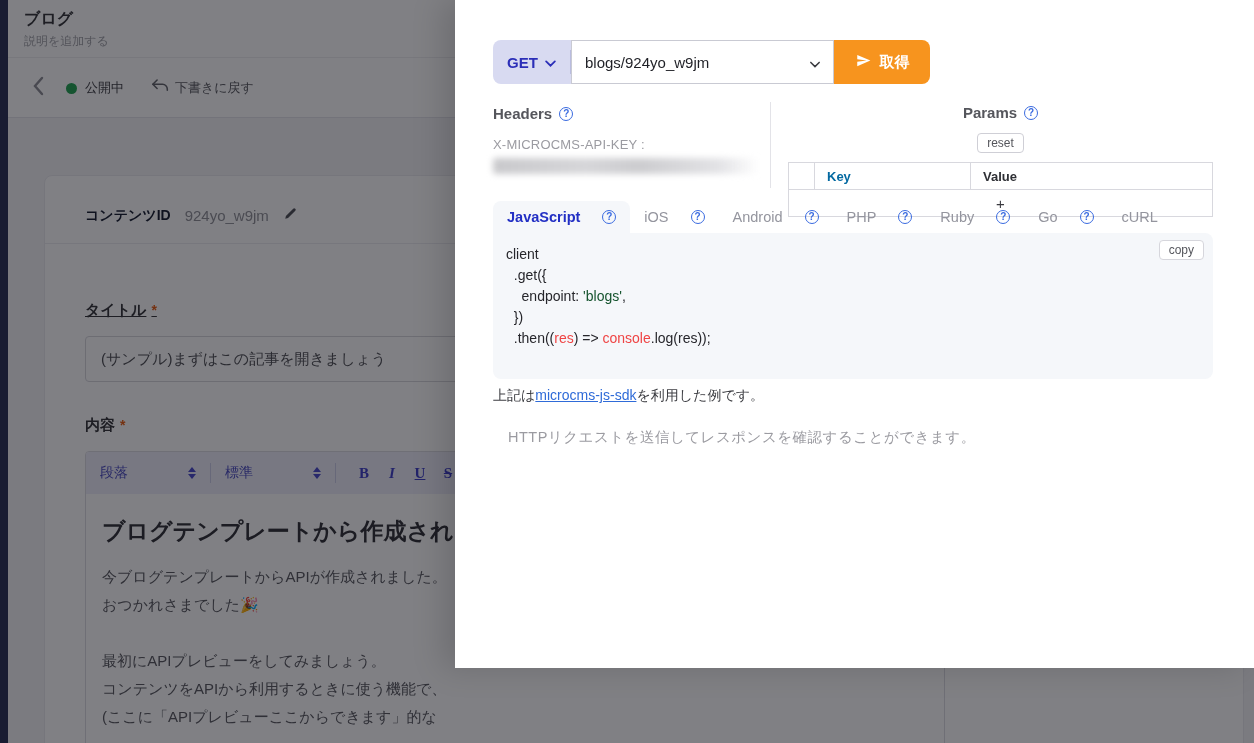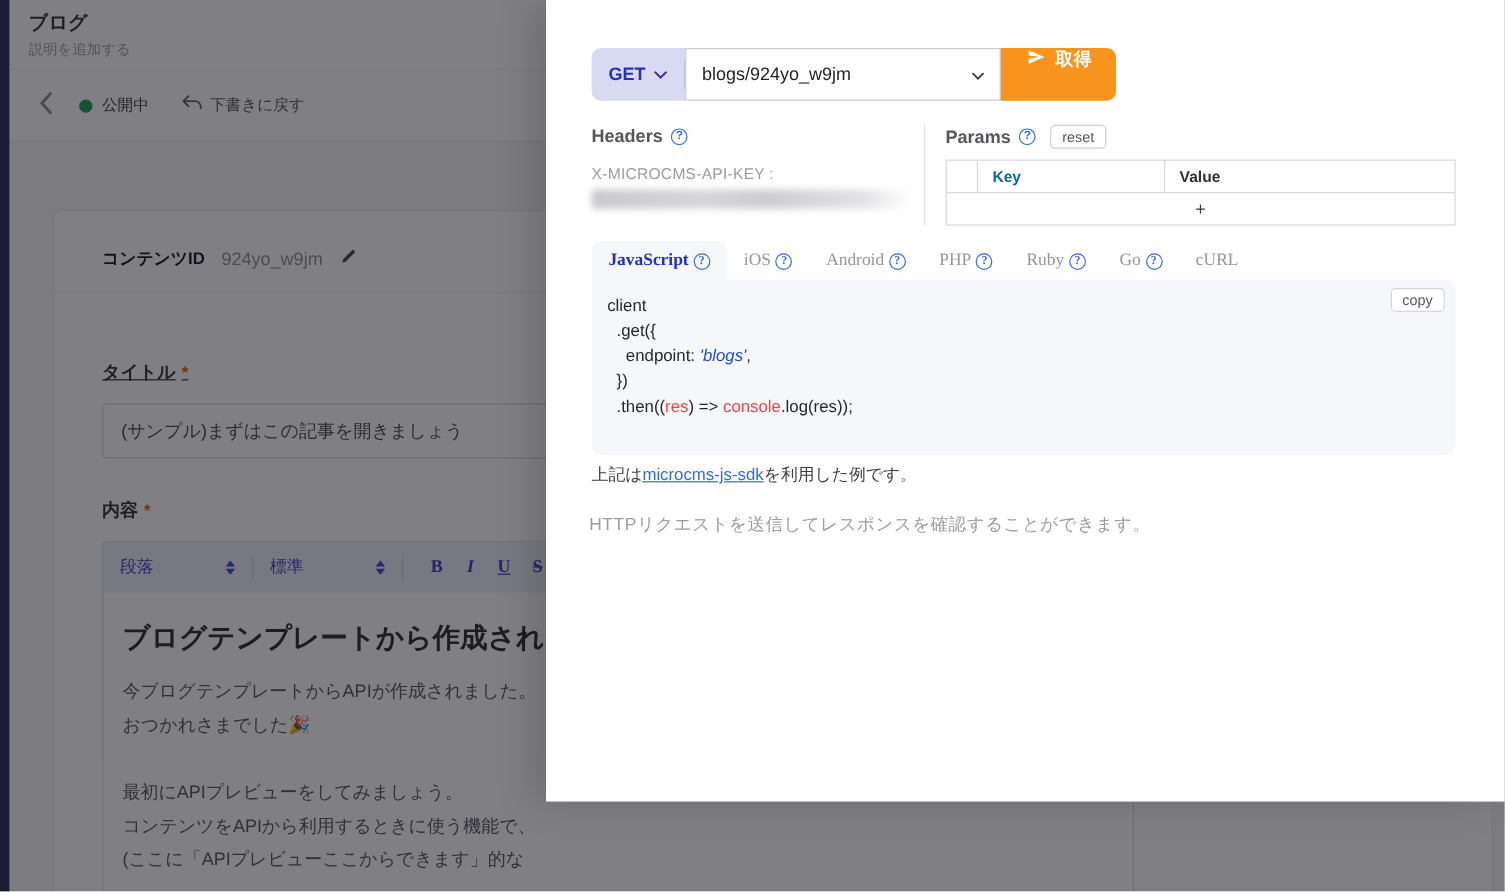--- a/index.html
+++ b/index.html
@@ -55,56 +55,56 @@
   
   .panel { position:absolute; left:455px; top:0; width:799px; height:668px; background:#fff; box-shadow:-12px 0 30px rgba(0,0,0,0.15); }
 
   .req-bar { position:absolute; left:38px; top:40px; width:723px; height:44px; display:flex; }
   .method-group { display:flex; background:#d8daf1; border-radius:8px 0 0 8px; }
   .method-select { width:77px; display:flex; align-items:center; justify-content:center; gap:7px; cursor:pointer; }
   .method-label { font-size:15px; font-weight:bold; color:#2b2eb8; }
   .method-divider { width:1px; background:#b9bcdf; margin:10px 0; }
   .base-url { width:287px; display:flex; align-items:center; background:#d8daf1; padding-left:13px; font-size:13px; color:#3c3d44; white-space:nowrap; overflow:hidden; }
   .endpoint-select { width:263px; background:#fff; border:1px solid #c9cad3; display:flex; align-items:center; justify-content:space-between; padding:0 13px; font-size:15px; color:#1f2026; cursor:pointer; }
-  .fetch-btn { width:96px; background:#f7941e; border:none; border-radius:0 8px 8px 0; display:flex; align-items:flex-start; justify-content:center; gap:8px; cursor:pointer; }
+  .fetch-btn { width:96px; background:#f7941e; border:none; border-radius:0 8px 8px 0; display:flex; align-items:center; justify-content:center; gap:8px; cursor:pointer; }
   .fetch-label { color:#fff; font-size:15px; font-weight:bold; }
 
   .sec-title { font-size:15px; font-weight:bold; color:#55565c; display:flex; align-items:center; gap:7px; }
   .headers-sec { position:absolute; left:38px; top:105px; }
   .apikey-label { margin-top:15px; font-size:13px; color:#9b9ba1; letter-spacing:.2px; }
   .apikey-masked { margin-top:6px; width:266px; height:16px; border-radius:3px;
     background:linear-gradient(90deg,#c9c9cc 0%,#d6d6d9 35%,#cccccf 55%,#e3e3e6 85%,rgba(230,230,233,0) 100%);
     filter:blur(3px); }
   .v-divider { position:absolute; left:315px; top:102px; width:1px; height:86px; background:#e3e3e8; }
 
   .params-sec { position:absolute; left:333px; top:104px; }
-  .params-head { display:flex; align-items:center; gap:12px; }
+  .params-head { display:flex; align-items:center; gap:12px;flex-direction:column; }
   .reset-btn { font-size:12px; color:#55565c; background:#fff; border:1px solid #cfcfd6; border-radius:4px; padding:2px 9px; cursor:pointer; font-family:inherit;text-align:center; }
   .params-table { margin-top:9px; width:425px; border:1px solid #d8d8de; }
   .pt-header { display:flex; height:27px; border-bottom:1px solid #d8d8de; }
   .pt-c0 { width:26px; border-right:1px solid #d8d8de; }
   .pt-key { width:156px; border-right:1px solid #d8d8de; display:flex; align-items:center; padding-left:12px; font-size:13px; font-weight:bold; color:#0369a1; }
   .pt-val { flex:1; display:flex; align-items:center; padding-left:12px; font-size:13px; font-weight:bold; color:#2f3035; }
   .pt-addrow { height:26px; display:flex; align-items:center; justify-content:center; font-size:15px; color:#3a3a40; cursor:pointer; }
 
   .tabs { position:absolute; left:38px; top:201px; display:flex; align-items:flex-end; }
-  .tab { display:flex; align-items:center; gap:4px; padding:8px 14px; font-size:14.5px; color:#94959e; cursor:pointer; border-radius:8px 8px 0 0;font-family:Liberation Serif, serif; }
+  .tab { display:flex; align-items:center; gap:22px; padding:8px 14px; font-size:14.5px; color:#94959e; cursor:pointer; border-radius:8px 8px 0 0; }
   .tab.active { background:#f5f7fa; color:#222fc4; font-weight:bold; }
   .help { display:inline-flex; align-items:center; justify-content:center; width:14px; height:14px; border:1.5px solid #3a6be0; border-radius:50%; color:#3a6be0; font-size:10px; font-weight:bold; line-height:1; cursor:pointer; flex:none; }
 
   .code-block { position:absolute; left:38px; top:233px; width:720px; height:146px; background:#f5f7fa; border-radius:0 8px 8px 8px; }
   .code-pre { padding:11px 13px; font-family:inherit; font-size:14px; color:#26262b; }
   .code-line { white-space:pre; line-height:21px; }
-  .tok-str { color:#1d4ed8;font-style:italic; }
+  .tok-str { color:#14532d; }
   .tok-var { color:#ef4444; }
   .copy-btn { position:absolute; right:9px; top:7px; font-size:12px; color:#55565c; background:#fff; border:1px solid #d6d6dc; border-radius:4px; padding:2px 9px; cursor:pointer; font-family:inherit; }
 
   .sdk-note { position:absolute; left:38px; top:387px; font-size:14px; color:#3c3d42; }
   .sdk-link { color:#2f6bd8; text-decoration:underline; cursor:pointer; }
-  .http-note { position:absolute; left:36px; top:428px; font-size:14.5px; color:#9b9ba1; letter-spacing:.5px; }
+  .http-note { position:absolute; left:53px; top:428px; font-size:14.5px; color:#9b9ba1; letter-spacing:.5px; }
 </style>
 </head>
 <body>
 
 <div class="stage">
 
   <div class="page">
     <div class="side-strip"></div>
 
     <div class="page-header">

